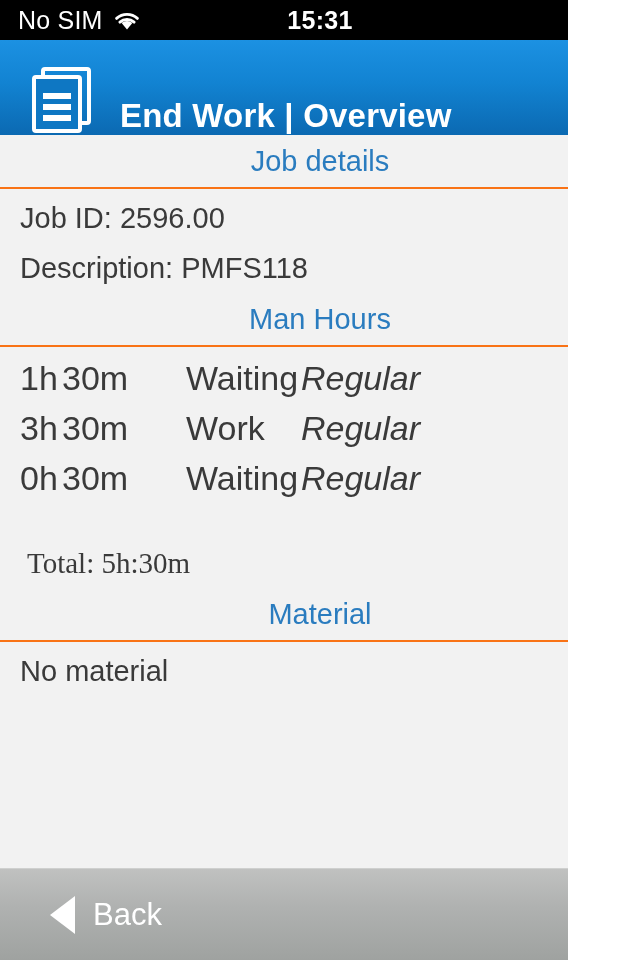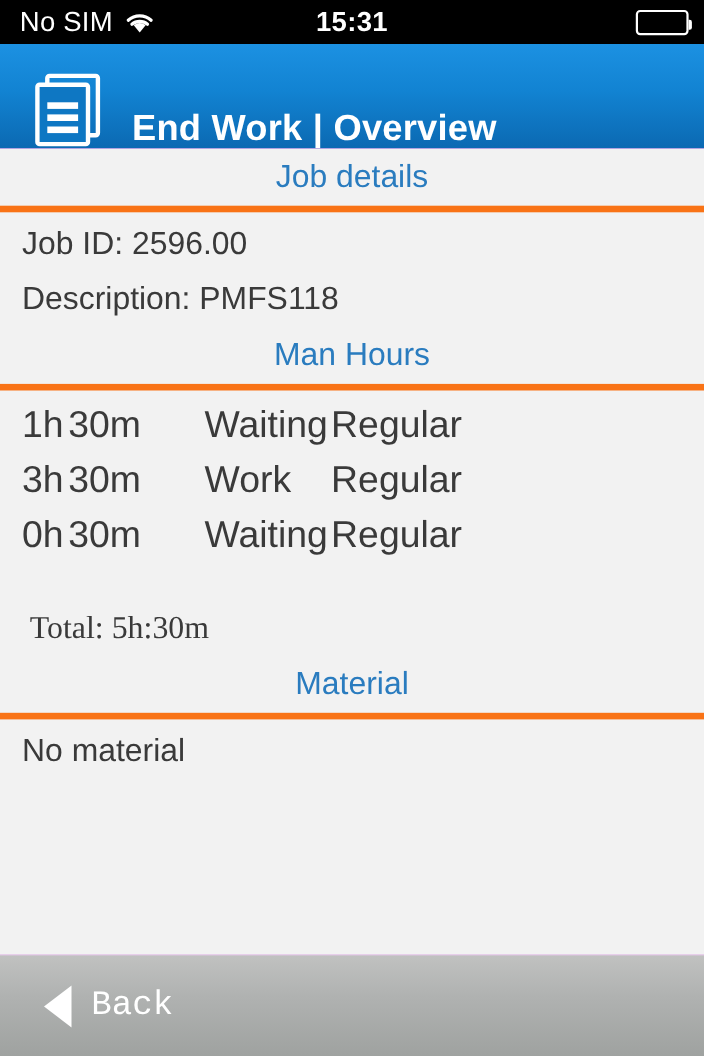--- a/index.html
+++ b/index.html
@@ -6,24 +6,24 @@
     margin: 0;
     padding: 0;
     background: #ffffff;
   }
   body {
     font-family: "Liberation Sans", sans-serif;
     -webkit-font-smoothing: antialiased;
   }
   #phone {
     position: relative;
-    width: 640px;
+    width: 568px;
     height: 960px;
     overflow: hidden;
-    background: #d946ef;
+    background: #fef9c3;
   }
 
   
   .statusbar {
     position: absolute;
     top: 0; left: 0;
     width: 640px;
     height: 40px;
     background: #000000;
     color: #ffffff;
@@ -122,21 +122,21 @@
     height: 733px;
     background: #f2f2f2;
   }
   .section-title {
     width: 100%;
     text-align: center;
     color: #2a7cbf;
     font-size: 29px;
     line-height: 52px;
     height: 52px;
-    border-bottom: 6px solid #f97316;
+    border-bottom: 2px solid #f97316;
     box-sizing: content-box;
   }
   .row-text {
     color: #3a3a3a;
     font-size: 29px;
     line-height: 50px;
     height: 50px;
     padding-left: 20px;
     white-space: nowrap;
   }
@@ -149,21 +149,21 @@
     position: relative;
     height: 50px;
     line-height: 50px;
     color: #3a3a3a;
     font-size: 34px;
     white-space: nowrap;
   }
   .col-h   { position: absolute; left: 20px; }
   .col-m   { position: absolute; left: 62px; }
   .col-act { position: absolute; left: 186px; }
-  .col-rate{ position: absolute; left: 301px; }
+  .col-rate{ position: absolute; left: 301px; font-style: italic; }
 
   .total-row {
     color: #3a3a3a;
     font-size: 29px;
     line-height: 50px;
     height: 50px;
     padding-left: 27px;
     margin-top: 35px;
     white-space: nowrap;
     font-family: Liberation Serif, serif;
@@ -193,21 +193,21 @@
     position: absolute;
     top: 0;
     height: 91px;
     display: flex;
     align-items: center;
     gap: 18px;
     color: #ffffff;
     font-size: 31px;
     user-select: none;
   }
-  .tb-back { left: 40px; font-family: Liberation Mono, monospace; }
+  .tb-back { left: 50px; }
   .tb-ok   { right: 44px; }
   .tri-left {
     width: 0; height: 0;
     border-top: 19px solid transparent;
     border-bottom: 19px solid transparent;
     border-right: 25px solid #ffffff;
   }
 </style>
 </head>
 <body>

